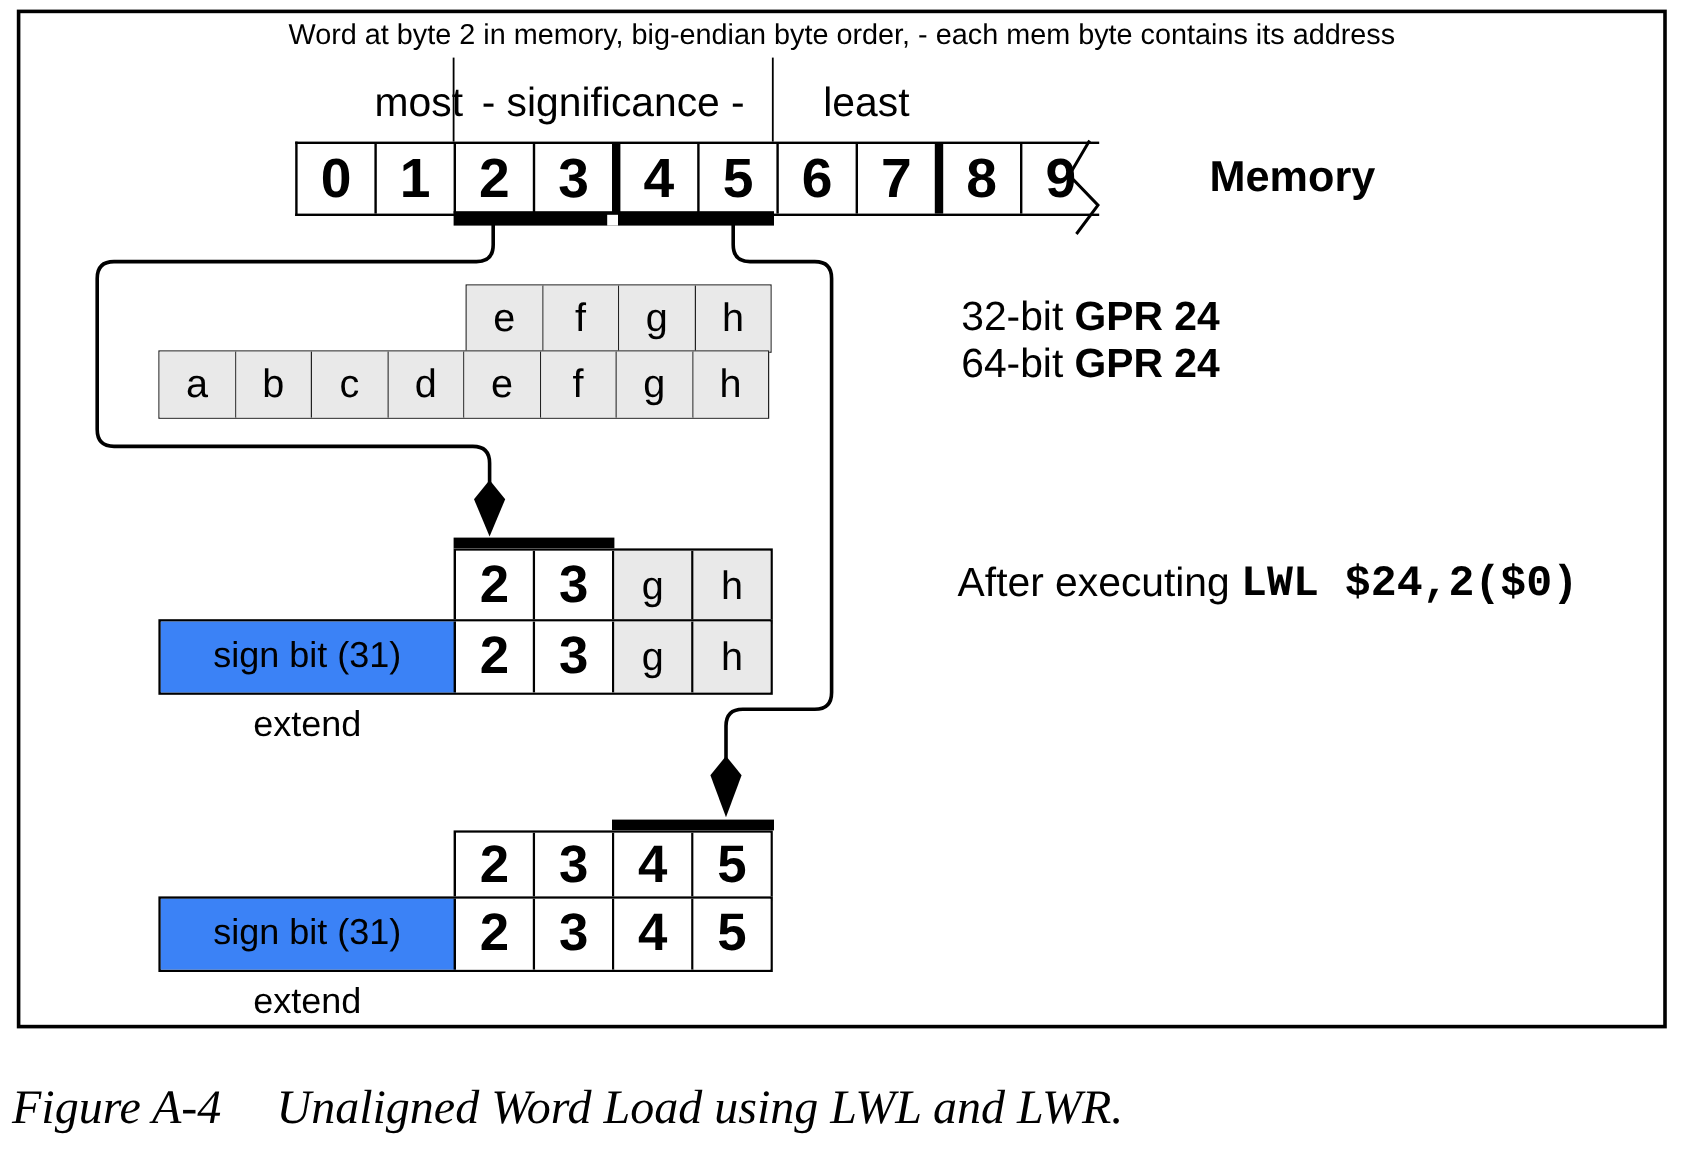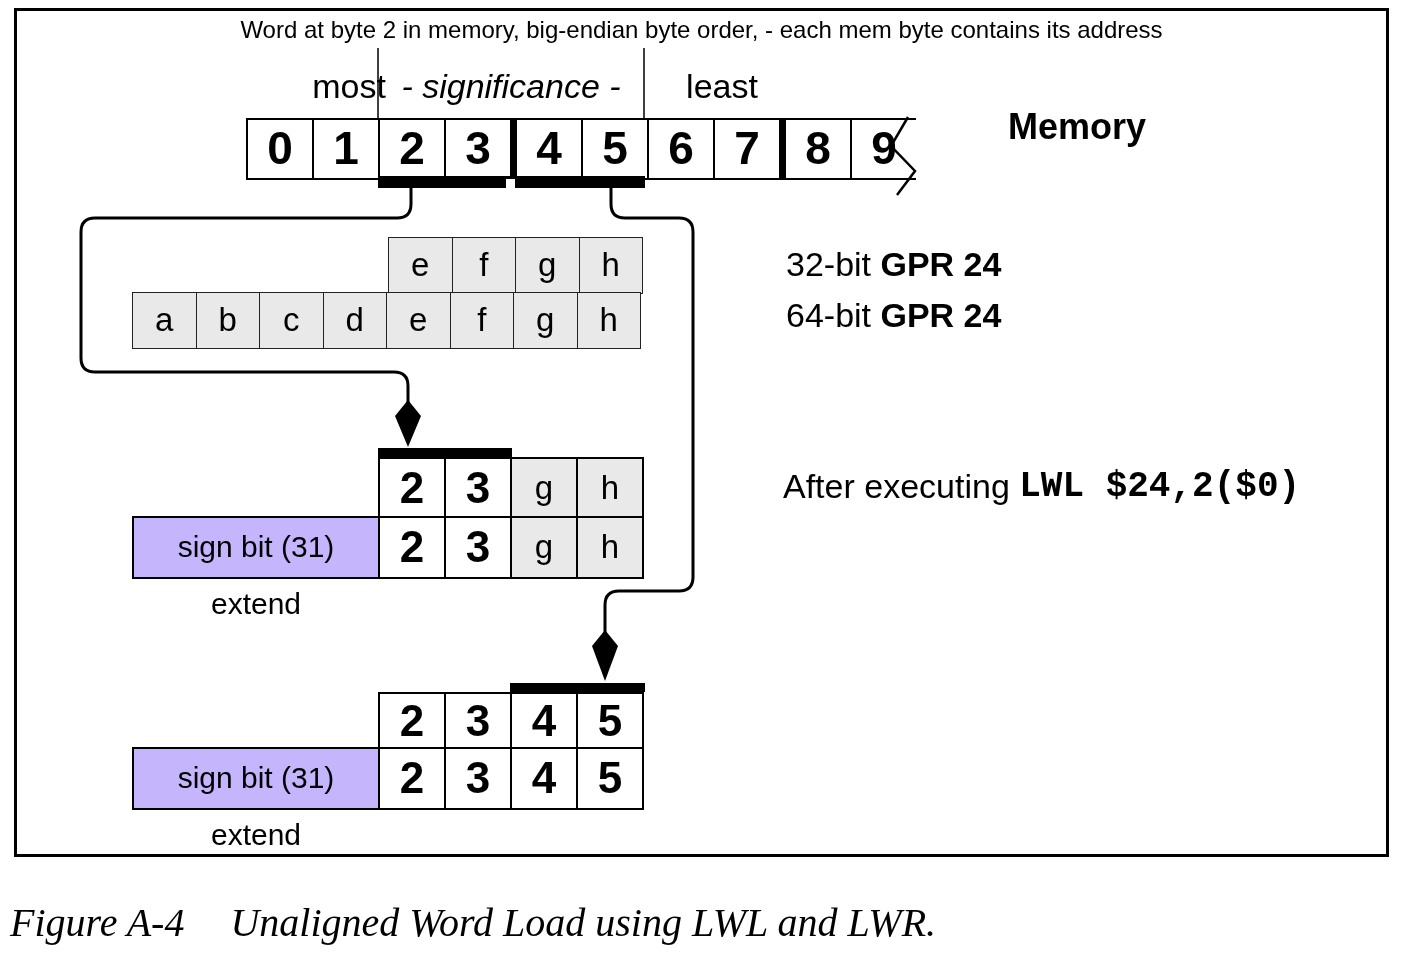--- a/index.html
+++ b/index.html
@@ -20,61 +20,61 @@
   .mem-row {
     position:absolute; left:246px; top:118px; height:58px; display:flex;
     border:2px solid #000; border-right:none; box-sizing:content-box; background:#fff;
   }
   .mem-cell {
     width:64px; height:58px; border-right:2px solid #000; box-sizing:content-box;
     font-weight:bold; font-size:46px; line-height:56px; text-align:center;
   }
   .mem-cell.thick { border-right:7px solid #000; }
   .mem-cell.last { border-right:none; }
-  .mem-label { position:absolute; left:1008px; top:106px; height:58px; display:flex; align-items:flex-start;
+  .mem-label { position:absolute; left:1008px; top:118px; height:58px; display:flex; align-items:center;
     font-size:36px; white-space:nowrap; }
   .bar { position:absolute; background:#000; }
   .notch { position:absolute; background:#fff; }
   
   .reg-row { position:absolute; display:flex; border:1.5px solid #222; background:#e9e9e9; box-sizing:content-box; }
   .reg-cell { width:62.5px; border-right:1.5px solid #222; text-align:center; font-size:33px;
     background:#e9e9e9; }
   .reg-cell.last { border-right:none; }
   .res-row { position:absolute; display:flex; border:2px solid #000; background:#fff; box-sizing:content-box; }
   .res-cell { width:64px; border-right:2px solid #000; text-align:center; box-sizing:content-box; background:#fff; }
   .res-cell.last { border-right:none; }
   .res-cell.new { font-weight:bold; font-size:44px; }
   .res-cell.old { background:#e9e9e9; font-size:33px; font-weight:normal; }
-  .sign-cell { width:244px; border-right:2px solid #000; text-align:center; font-size:30px; background:#c4b5fd; }
+  .sign-cell { width:244px; border-right:2px solid #000; text-align:center; font-size:30px; background:#3b82f6; }
   .h55 .reg-cell, .h55 { height:55px; line-height:53px; }
   .h59 { height:59px; }
   .h59 .res-cell, .h59 .sign-cell { height:59px; line-height:57px; }
   .h55r .res-cell { height:55px; line-height:53px; }
-  .side-text { position:absolute; display:flex; align-items:center; white-space:nowrap; font-size:34px; }
+  .side-text { position:absolute; display:flex; align-items:center; white-space:nowrap; font-size:34px;margin-left:15px; }
   .mono { font-family:Liberation Mono, monospace; font-weight:bold; font-size:36px; }
   .b { font-weight:bold; }
   .pre { white-space:pre; }
   .fig-caption {
     position:absolute; left:10px; top:898px; font-family:"Liberation Serif", serif;
     font-style:italic; font-size:40px; line-height:50px; white-space:nowrap;
   }
   .fig-caption .gap { display:inline-block; width:46px; }
   svg.overlay { position:absolute; left:0; top:0; pointer-events:none; }
 </style>
 </head>
 <body>
 
 <div class="page">
 
   <div class="frame"></div>
 
   <div class="title">Word at byte 2 in memory, big-endian byte order, - each mem byte contains its address</div>
 
   <div class="sig-label" style="left:312px;margin-left:37px;">most</div>
-  <div class="sig-label" style="left:511px;font-style:italic;">- significance -</div>
+  <div class="sig-label" style="left:511px;">- significance -</div>
   <div class="sig-label" style="left:722px;">least</div>
 
   <div class="mem-row">
     <div class="mem-cell">0</div>
     <div class="mem-cell">1</div>
     <div class="mem-cell">2</div>
     <div class="mem-cell thick">3</div>
     <div class="mem-cell">4</div>
     <div class="mem-cell">5</div>
     <div class="mem-cell">6</div>
@@ -105,21 +105,21 @@
     <div class="reg-cell">e</div>
     <div class="reg-cell">f</div>
     <div class="reg-cell">g</div>
     <div class="reg-cell last">h</div>
   </div>
 
   <div class="side-text" style="left:786px; top:237px; height:55px;">
     <span class="pre">32-bit </span>
       <span class="b">GPR 24</span>
   </div>
-  <div class="side-text" style="left:786px; top:288px; height:55px;justify-content:space-between;">
+  <div class="side-text" style="left:786px; top:276px; height:55px;justify-content:space-between;">
     <span class="pre">64-bit </span>
       <span class="b">GPR 24</span>
   </div>
 
   <div class="bar" style="left:378px; top:448px; width:134px; height:9px;"></div>
   <div class="res-row h59" style="left:378px; top:457px;">
     <div class="res-cell new">2</div>
     <div class="res-cell new">3</div>
     <div class="res-cell old">g</div>
     <div class="res-cell old last">h</div>

